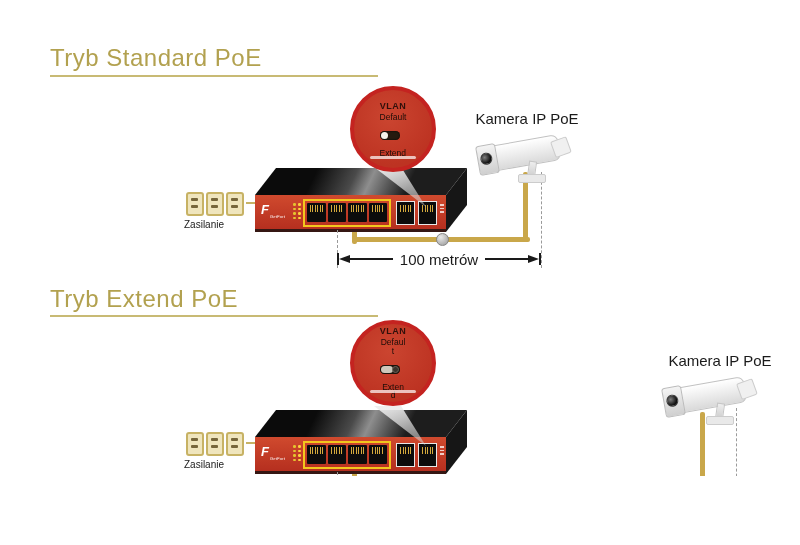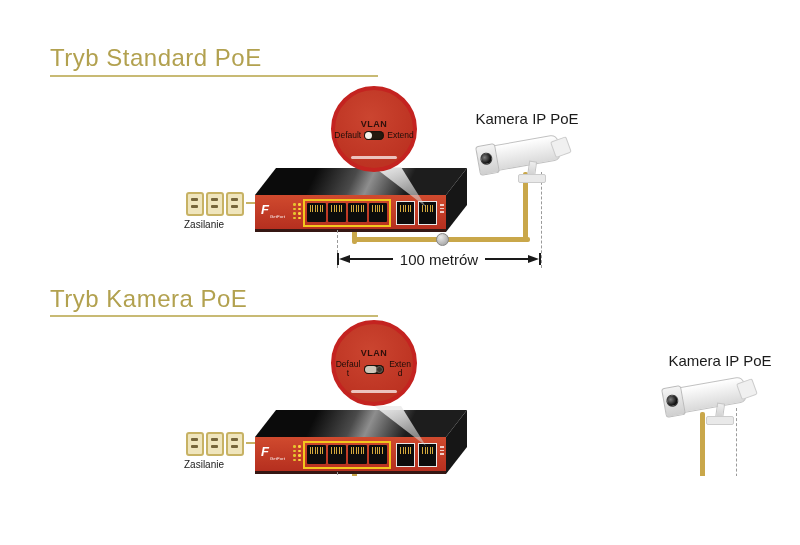--- a/index.html
+++ b/index.html
@@ -43,30 +43,30 @@
           background:repeating-linear-gradient(90deg,#d4a93c 0 1px,transparent 1px 2.5px);}
   .uplink{position:absolute;top:6px;width:19px;height:24px;background:#0c0c0c;
           border:1px solid #e8e8e8;box-sizing:border-box;}
   .uplink::before{content:"";position:absolute;left:3px;right:3px;top:3px;height:7px;
           background:repeating-linear-gradient(90deg,#d4a93c 0 1px,transparent 1px 2.5px);}
   .u1{left:141px}.u2{left:163px}
   .sw-marks{position:absolute;left:185px;top:9px;display:flex;flex-direction:column;gap:2px;}
   .sw-marks span{display:block;width:4px;height:1.5px;background:rgba(255,255,255,.75);}
 
   
-  .magnifier{position:absolute;left:331px;width:86px;height:86px;border-radius:50%;
+  .magnifier{position:absolute;left:350px;width:86px;height:86px;border-radius:50%;
           border:4px solid #c42320;box-sizing:border-box;
           background:radial-gradient(circle at 45% 35%,#cb4530,#bd3322 72%);
           display:flex;flex-direction:column;align-items:center;justify-content:center;gap:2px;z-index:5;}
   .sec--0 .magnifier{top:86px;}
   .sec--1 .magnifier{top:80px;}
   .magnifier::after{content:"";position:absolute;left:20%;bottom:9px;width:60%;height:3px;
           background:rgba(255,255,255,.7);border-radius:2px;}
   .vlan-title{font-size:9px;font-weight:bold;color:#30100b;letter-spacing:.5px;}
-  .vlan-row{display:flex;align-items:center;gap:3px;}
+  .vlan-row{display:flex;align-items:flex-start;gap:9px;flex-direction:column;}
   .vlan-opt{font-size:8.5px;color:#1d0d08;line-height:1.05;white-space:nowrap;}
   .sec--1 .vlan-opt{width:26px;word-break:break-all;white-space:normal;text-align:center;}
   .toggle{position:relative;width:20px;height:9px;border-radius:5px;background:#261a0f;
           box-shadow:inset 0 0 2px #000;flex:none;}
   .knob{position:absolute;top:1px;width:7px;height:7px;border-radius:50%;}
   .toggle--left .knob{left:1px;background:#f5f2ea;}
   .toggle--right .track{position:absolute;left:1px;top:1px;width:12px;height:7px;border-radius:4px;background:#cfc8bb;}
   .toggle--right .knob{right:1px;background:#3b332b;border:1px solid #6b635b;box-sizing:border-box;}
 
   
@@ -201,21 +201,21 @@
       <span class="ah ah-l"></span>
       <span class="m-line"></span>
       <span class="m-label">100 metrów</span>
       <span class="m-line"></span>
       <span class="ah ah-r"></span>
       <span class="m-tick"></span>
     </div>
   </div>
 
   <div class="section sec--1">
-    <div class="sec-title" style="top:45px;">Tryb Kamera PoE</div>
+    <div class="sec-title" style="top:45px;">Tryb Extend PoE</div>
     <div class="sec-underline"></div>
 
     <div class="plugs">
       <div class="plug"></div>
       <div class="plug"></div>
       <div class="plug"></div>
     </div>
     <div class="power-wire"></div>
     <div class="power-label">Zasilanie</div>
 

